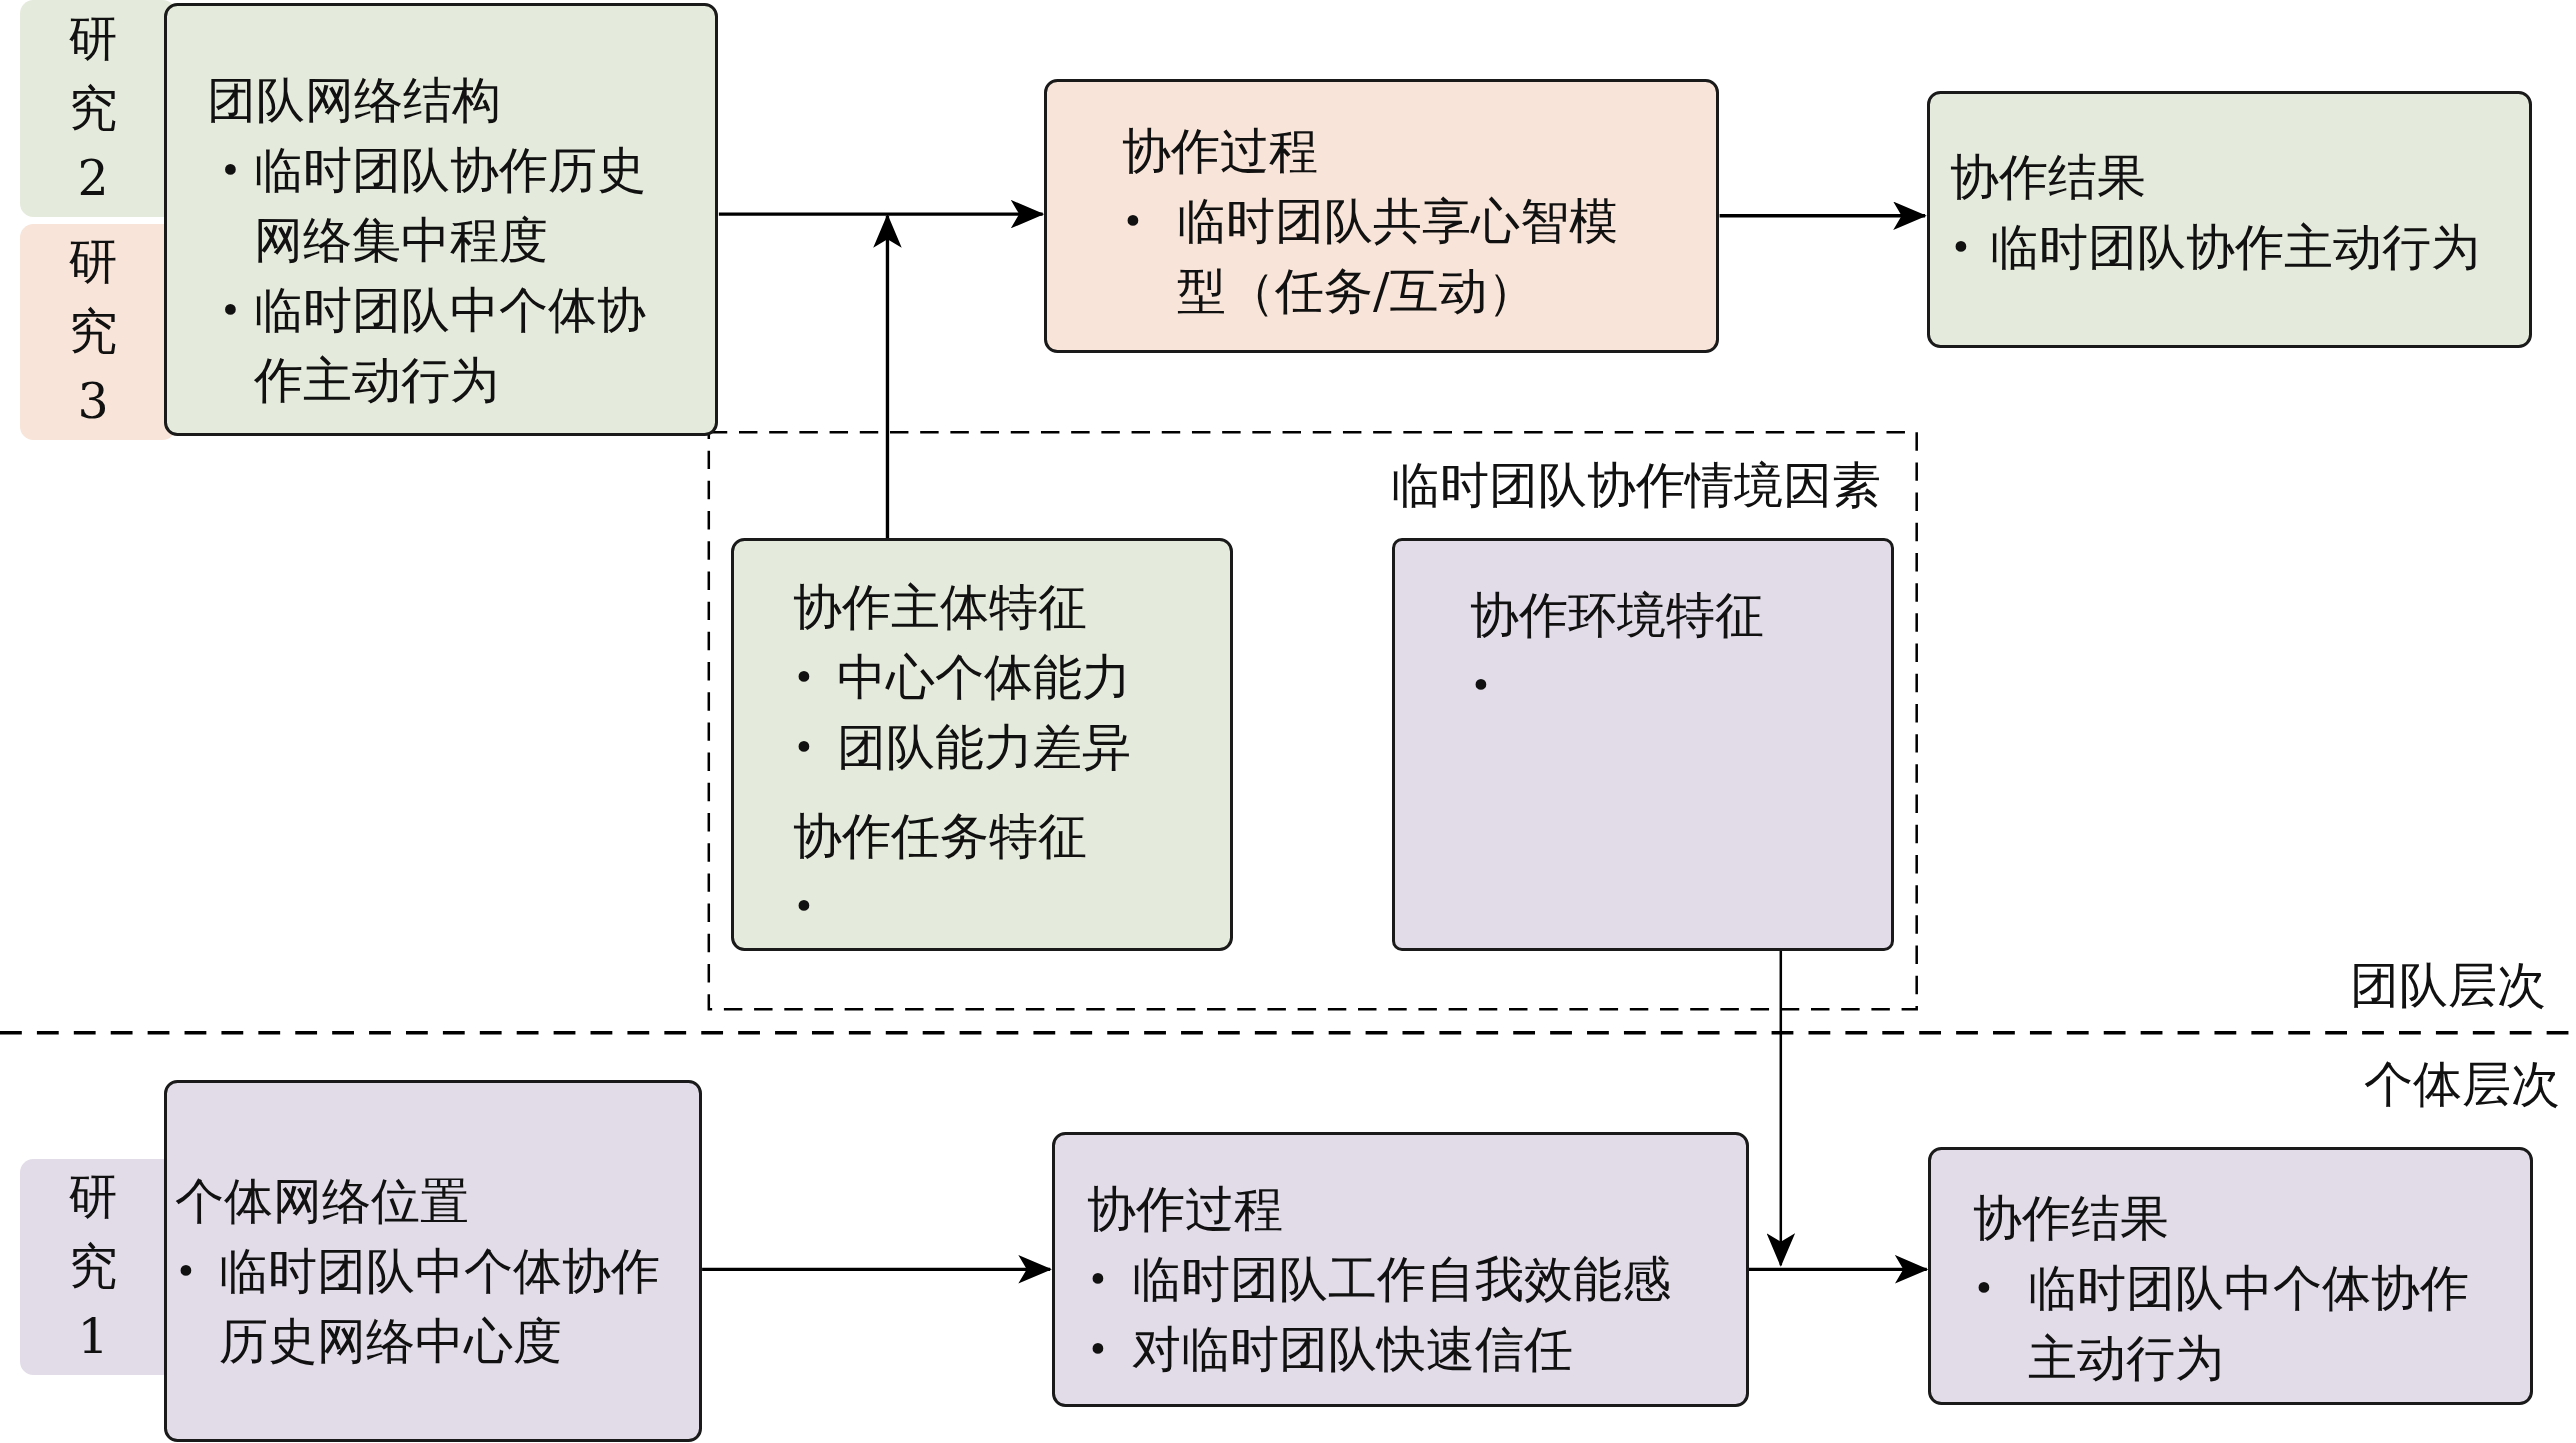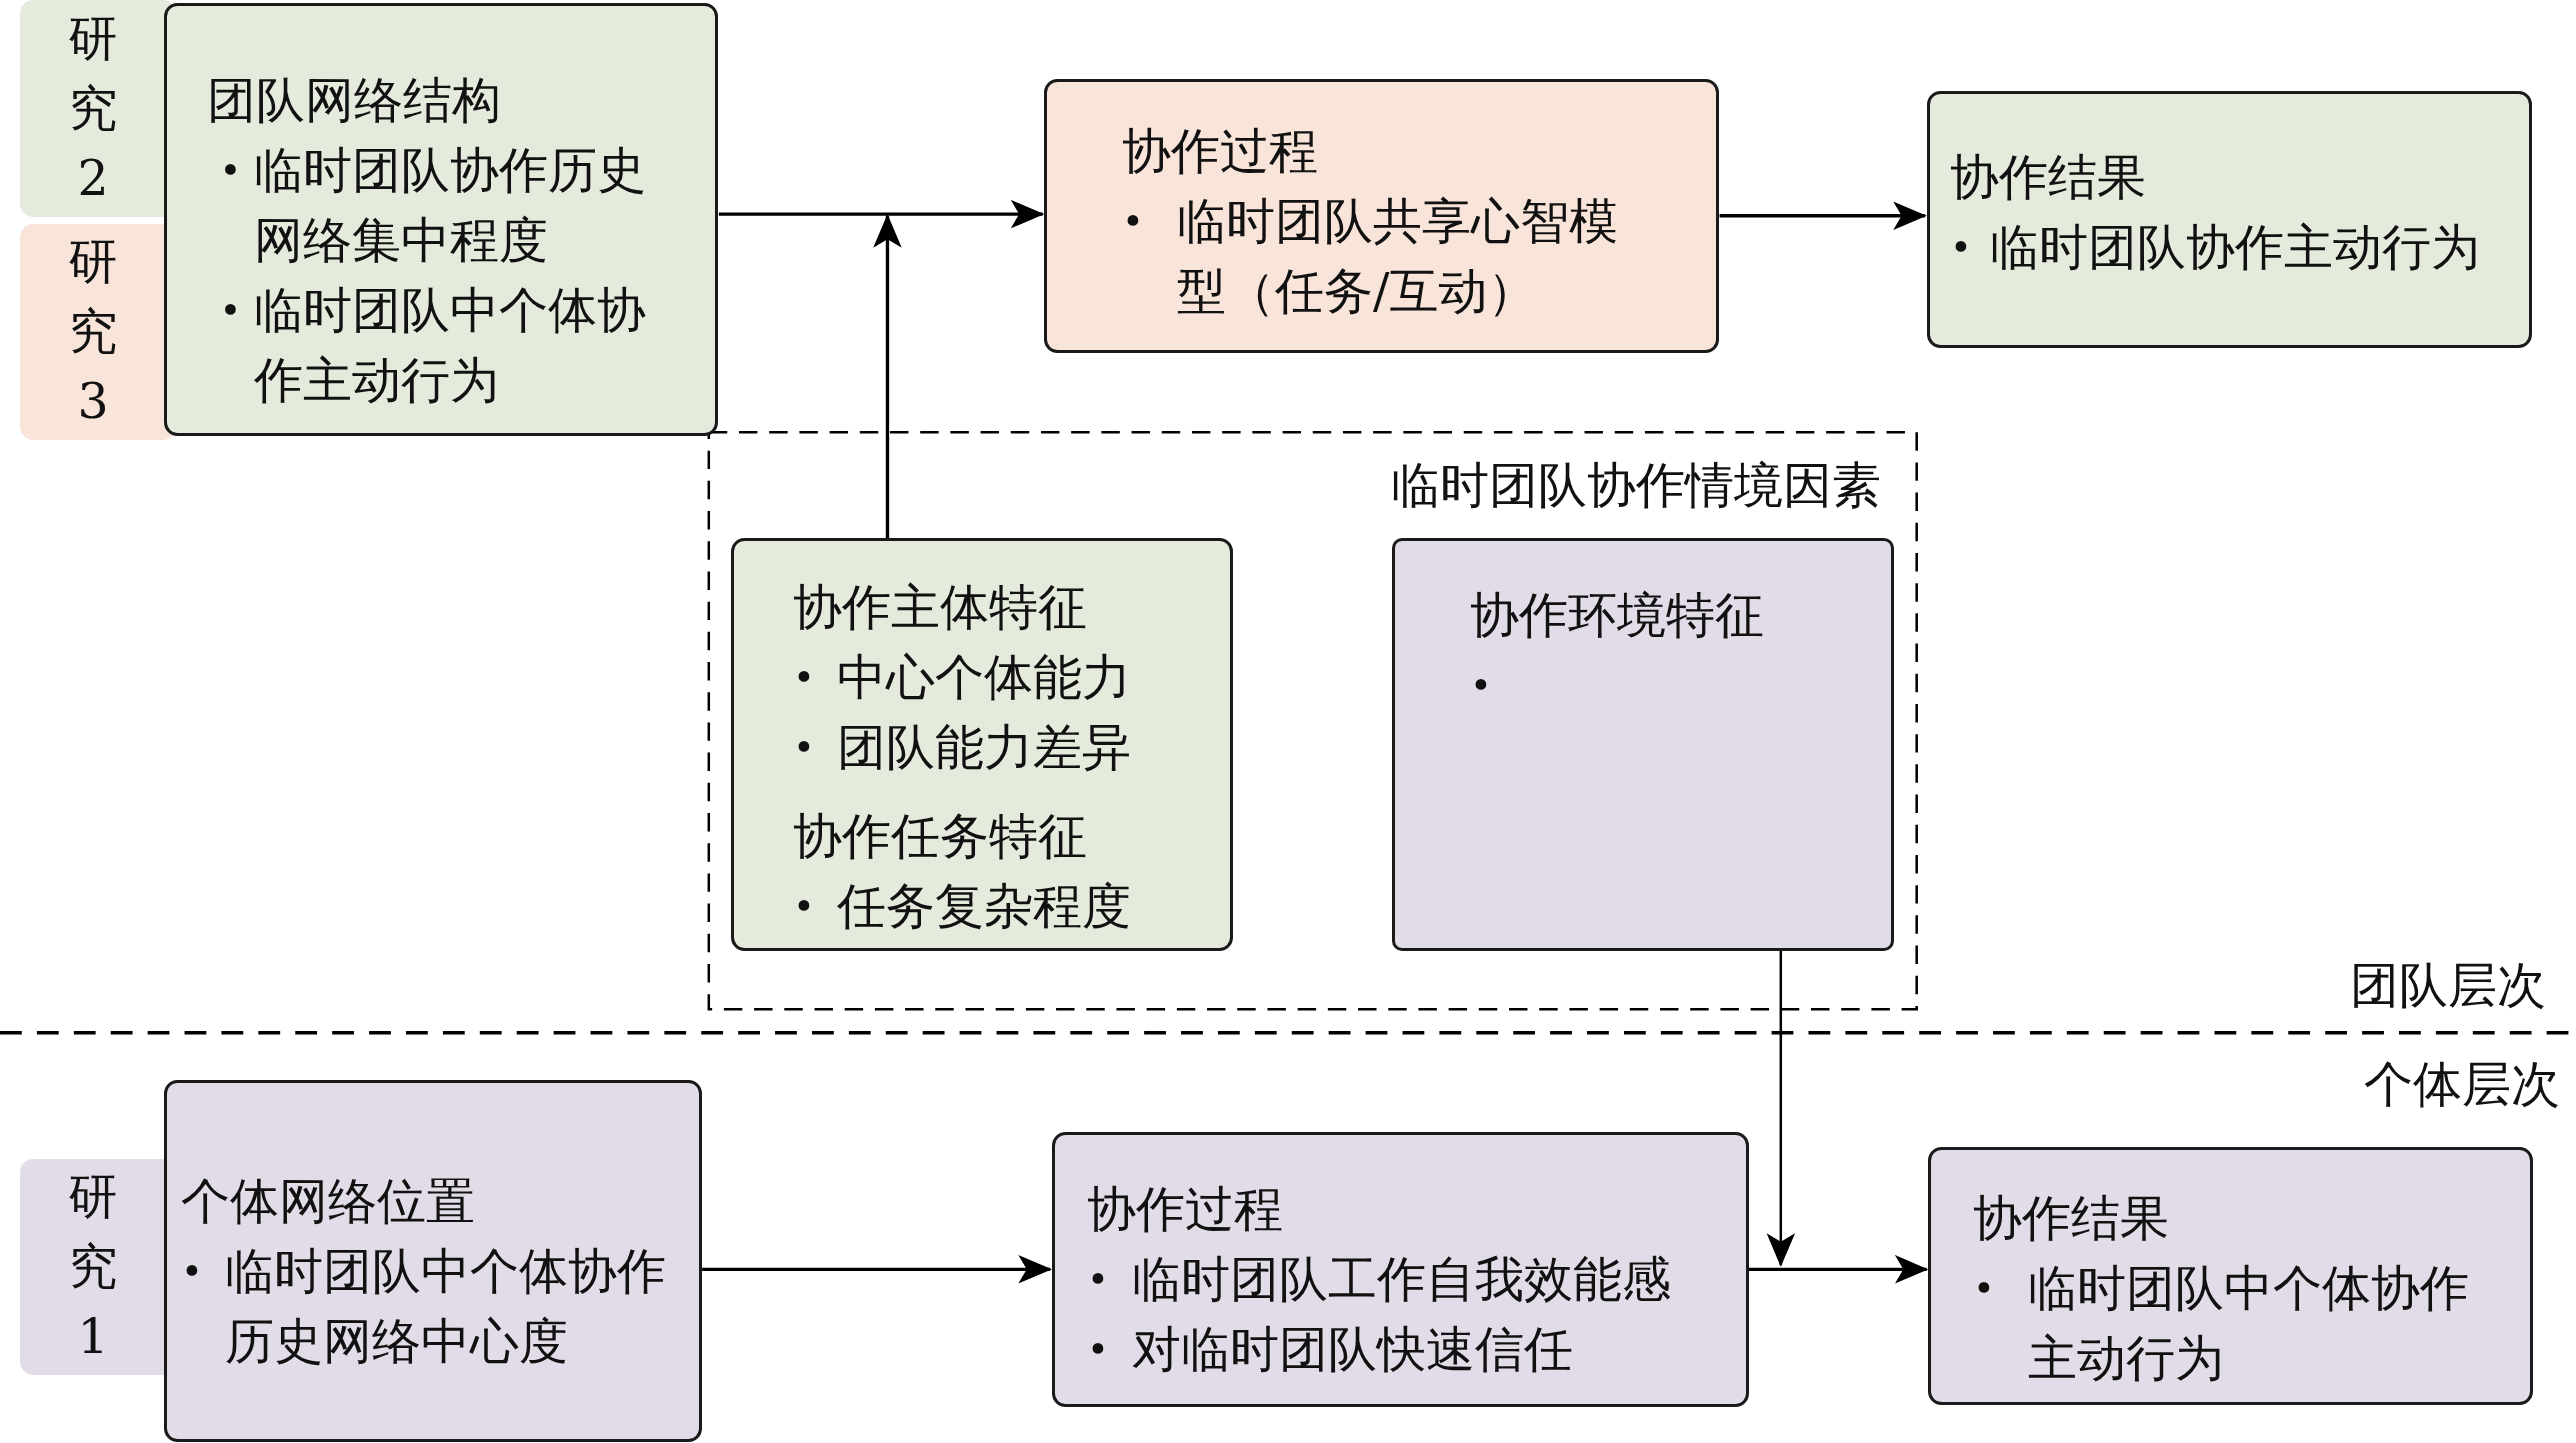--- a/index.html
+++ b/index.html
@@ -97,35 +97,34 @@
       <span class="bullet" style="width:44px;flex-basis:44px;text-align:left;">•</span>
       <span class="itxt">中心个体能力</span>
     </div>
   <div class="item">
       <span class="bullet" style="width:44px;flex-basis:44px;text-align:left;">•</span>
       <span class="itxt">团队能力差异</span>
     </div>
   <div class="heading" style="margin-top:18.5px;">协作任务特征</div>
   <div class="item">
       <span class="bullet" style="width:44px;flex-basis:44px;text-align:left;">•</span>
-      <span class="itxt">任务复杂程度</span>
     </div>
 </div>
 
 <div class="abs box purple" style="left:1392px;top:538px;width:502px;height:413px;padding:40px 8.4px 0 75px;border-radius:10px;">
   <div class="heading">协作环境特征</div>
   <div class="item">
       <span class="bullet" style="width:44px;flex-basis:44px;text-align:left;">•</span>
     </div>
 </div>
 
 <div class="abs lvl" style="right:30px;top:956px;">团队层次</div>
 <div class="abs lvl" style="right:16px;top:1055px;">个体层次</div>
 
-<div class="abs box purple" style="left:164px;top:1080px;width:538px;height:362px;padding:84px 25px 0 14px;">
+<div class="abs box purple" style="left:164px;top:1080px;width:538px;height:362px;padding:84px 25px 0 8px;">
   <div class="heading">个体网络位置</div>
   <div class="item">
       <span class="bullet" style="width:44px;flex-basis:44px;text-align:left;">•</span>
       <span class="itxt">临时团队中个体协作历史网络中心度</span>
     </div>
 </div>
 
 <div class="abs box purple" style="left:1052px;top:1132px;width:697px;height:275px;padding:40px 8.4px 0 32px;">
   <div class="heading">协作过程</div>
   <div class="item">

